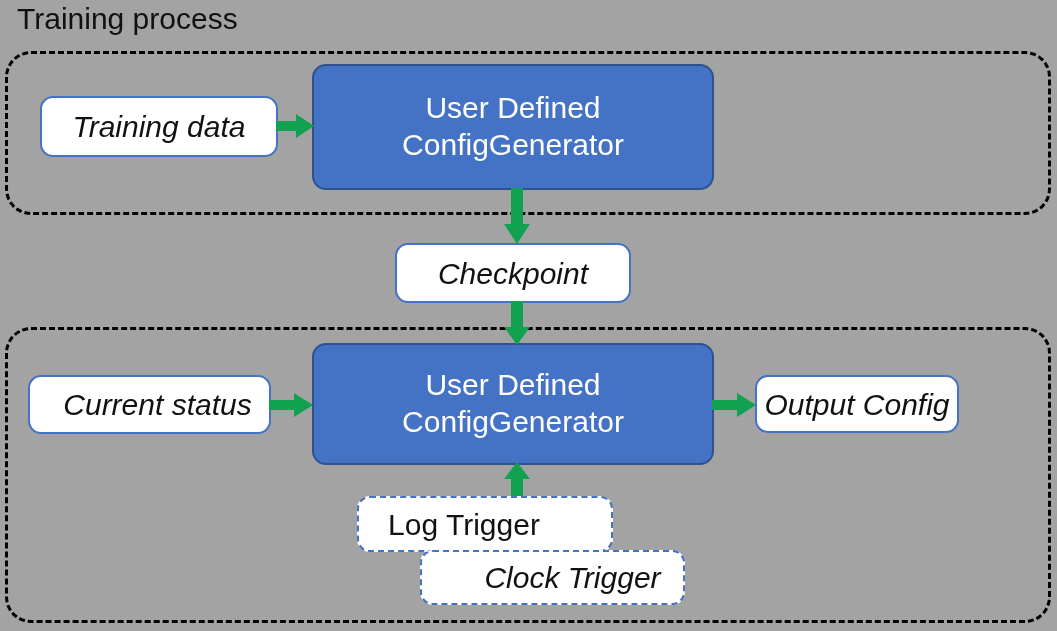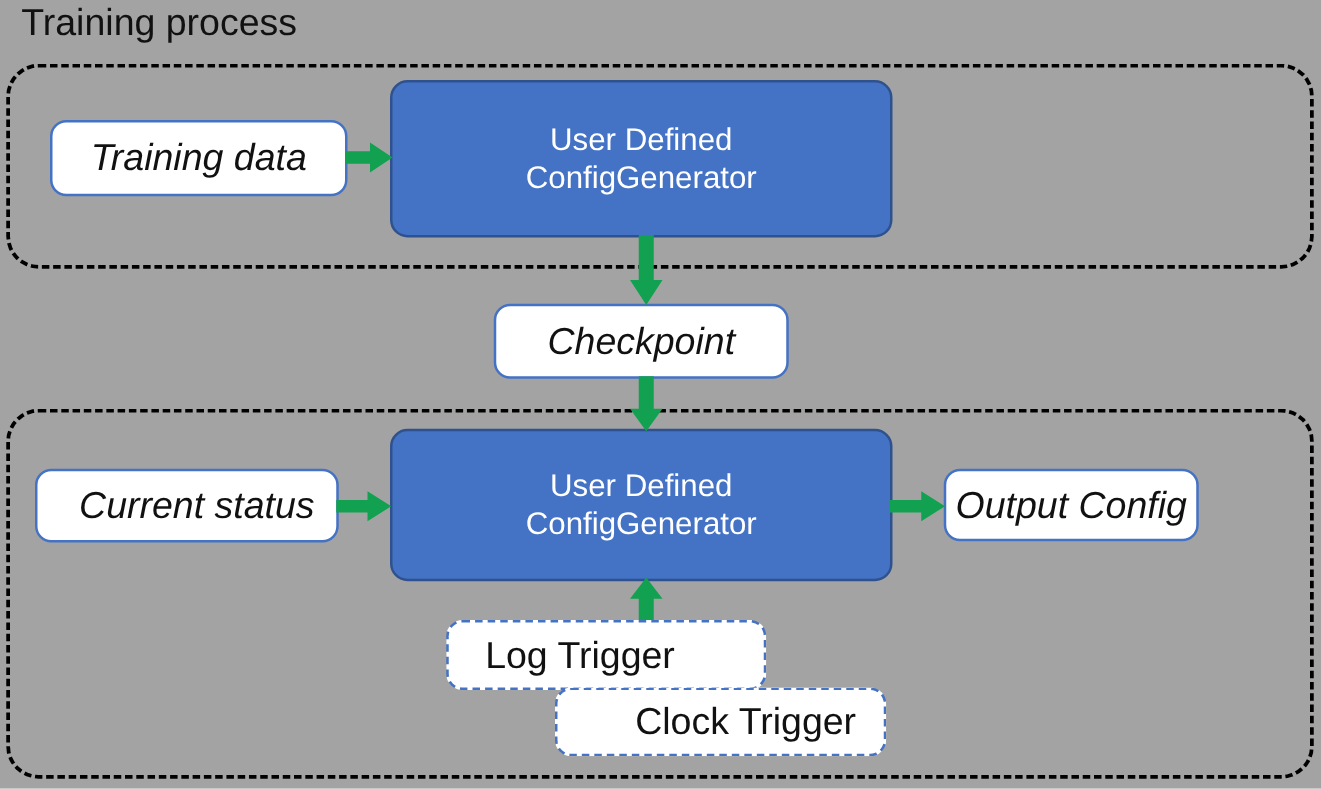--- a/index.html
+++ b/index.html
@@ -62,21 +62,21 @@
     line-height: 1.1;
     font-style: italic;
   }
 
   
   .node-blue {
     background: #4472C4;
     border: 2px solid #2F528F;
     border-radius: 14px;
     color: #ffffff;
-    font-size: 25px;
+    font-size: 30px;
     line-height: 1.22;
   }
 
   
   .node-trigger {
     background: #ffffff;
     border: 2px dashed #4472C4;
     border-radius: 13px;
     color: #111111;
     font-size: 30px;
@@ -84,21 +84,21 @@
   }
 
   
   #node-training-data   { left: 40px;  top: 96px;  width: 238px; height: 61px; }
   #node-udcg-train      { left: 312px; top: 64px;  width: 402px; height: 126px; }
   #node-checkpoint      { left: 395px; top: 243px; width: 236px; height: 60px; text-align: right; }
   #node-current-status  { left: 28px;  top: 375px; width: 243px; height: 59px; padding-left: 16px; }
   #node-udcg-infer      { left: 312px; top: 343px; width: 402px; height: 122px; }
   #node-output-config   { left: 755px; top: 375px; width: 204px; height: 58px; }
   #node-log-trigger     { left: 357px; top: 496px; width: 256px; height: 56px; z-index: 2; }
-  #node-clock-trigger   { left: 444px; top: 550px; width: 265px; height: 55px; z-index: 3; }
+  #node-clock-trigger   { left: 420px; top: 550px; width: 265px; height: 55px; z-index: 3; font-style: italic; }
 
   
   #node-log-trigger   { justify-content: center; padding-right: 42px; }
   #node-clock-trigger { justify-content: center; padding-left: 40px; }
 
   
   .arrow { position: absolute; }
   .arrow svg { display: block; overflow: visible; }
 
   #arrow-traindata-to-udcg { left: 276px; top: 111px; }

